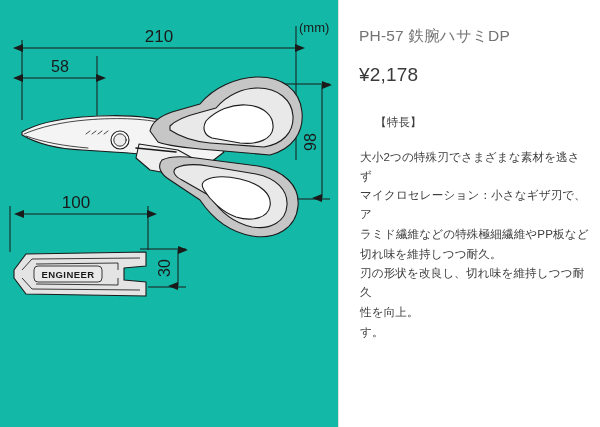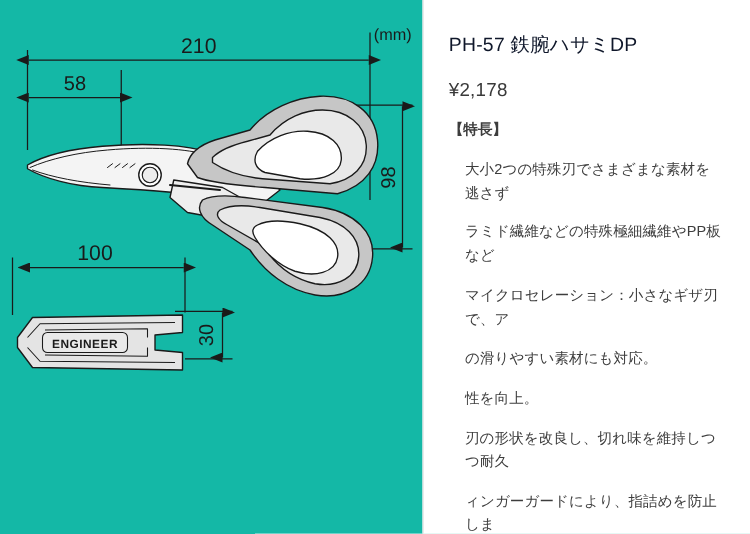--- a/index.html
+++ b/index.html
@@ -37,41 +37,41 @@
   
   .info-panel{
     position:relative;
     flex:1 1 auto;
     padding:26px 10px 0 21px;
     box-sizing:border-box;
   }
   .product-title{
     font-size:15.5px;
     font-weight:400;
-    color:#0f172a;
+    color:#737373;
     letter-spacing:.2px;
     margin:0 0 17px 0;
     white-space:nowrap;
   }
   .product-price{
-    font-size:15px;
+    font-size:19px;
     font-weight:400;
     color:#3a3a3a;
     letter-spacing:.2px;
-    margin:0 0 14px 0;
+    margin:0 0 27px 0;
   }
   .desc{
     font-size:11.6px;
     line-height:1.62;
     color:#3d3d3d;
     letter-spacing:.1px;
     max-width:243px;
   }
-  .desc p{margin:13px;}
-  .desc .head{margin:0;font-weight:bold;}
+  .desc p{margin:1px;}
+  .desc .head{margin:16px;}
 </style>
 </head>
 <body>
 
 <div class="page">
 
   <div class="drawing-panel">
     <svg width="338" height="427" viewBox="0 0 338 427" xmlns="http://www.w3.org/2000/svg">
       <defs>
         <marker id="arrL" markerWidth="11" markerHeight="8" refX="10" refY="4" orient="auto">
@@ -197,24 +197,23 @@
 
   <div class="divider"></div>
 
   <div class="info-panel">
     <h1 class="product-title">PH-57 鉄腕ハサミDP</h1>
     <div class="product-price">¥2,178</div>
 
     <div class="desc">
       <p class="head">【特長】</p>
       <p>大小2つの特殊刃でさまざまな素材を逃さず</p>
+      <p>マイクロセレーション：小さなギザ刃で、ア</p>
       <p>ラミド繊維などの特殊極細繊維やPP板など</p>
-      <p>マイクロセレーション：小さなギザ刃で、ア</p>
-      <p>の滑りやすい素材にも対応。</p>
+      <p>切れ味を維持しつつ耐久。</p>
+      <p>刃の形状を改良し、切れ味を維持しつつ耐久</p>
       <p>性を向上。</p>
-      <p>刃の形状を改良し、切れ味を維持しつつ耐久</p>
-      <p>ィンガーガードにより、指詰めを防止しま</p>
       <p>す。</p>
 
     </div>
   </div>
 
 </div>
 
 </body></html>

